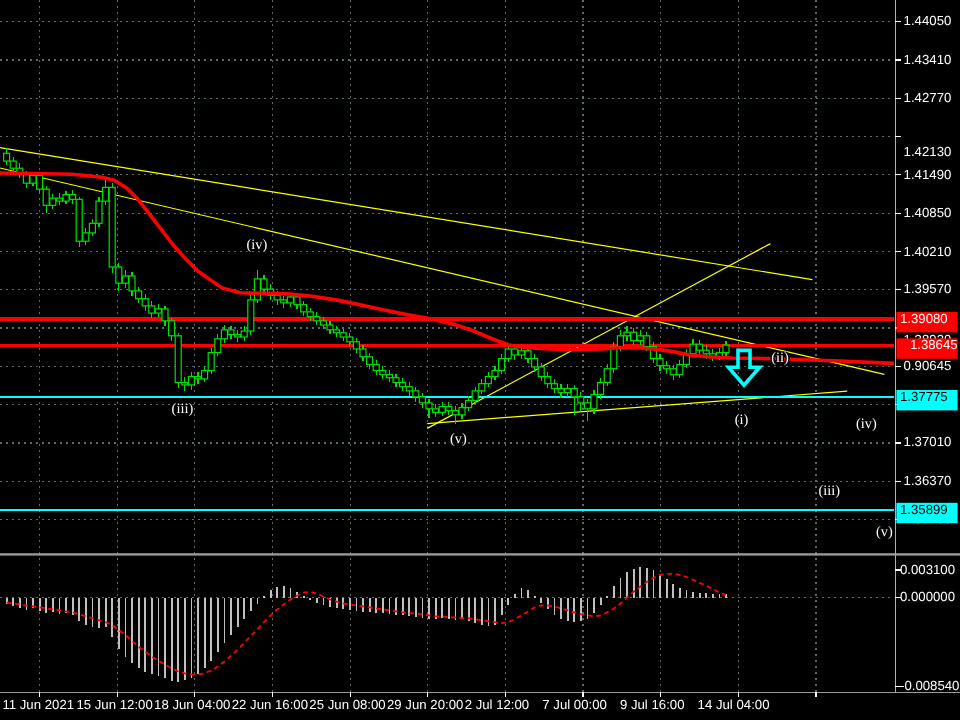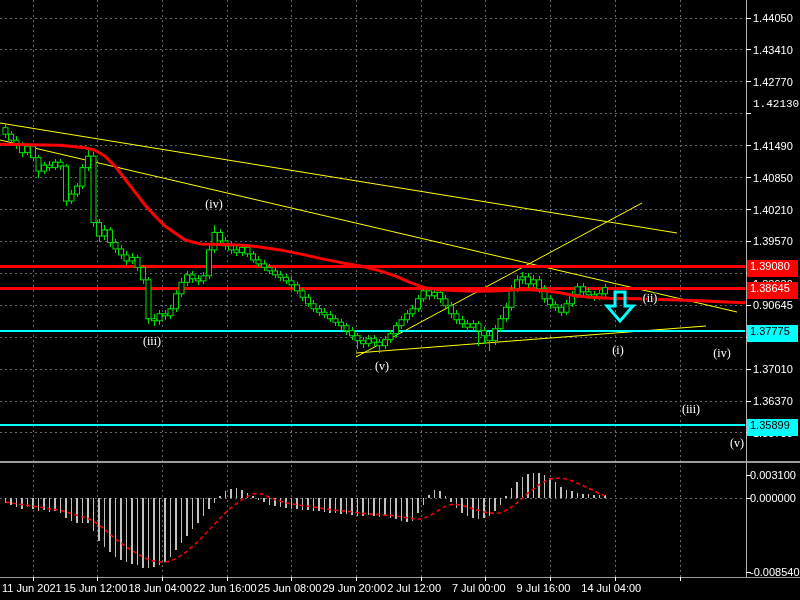--- a/index.html
+++ b/index.html
@@ -420,21 +420,21 @@
       <line x1="485.9" y1="577" x2="485.9" y2="581" stroke="#fff" stroke-width="1" shape-rendering="crispEdges"></line>
       <line x1="550.6" y1="577" x2="550.6" y2="581" stroke="#fff" stroke-width="1" shape-rendering="crispEdges"></line>
       <line x1="615.3" y1="577" x2="615.3" y2="581" stroke="#fff" stroke-width="1" shape-rendering="crispEdges"></line>
       <line x1="680" y1="577" x2="680" y2="581" stroke="#fff" stroke-width="1" shape-rendering="crispEdges"></line>
       <polygon points="615,292 625,292 625,306 633,306 620,321 607,306 615,306" fill="none" stroke="#00ffff" stroke-width="3" stroke-linejoin="miter"></polygon>
     </svg>
   <div id="price-axis">
       <div class="txt plabel" style="top: 12px;">1.44050</div>
       <div class="txt plabel" style="top: 43.92px;">1.43410</div>
       <div class="txt plabel" style="top: 75.84px;">1.42770</div>
-      <div class="txt plabel" style="top: 98px; font-family: Liberation Mono, monospace;">1.42130</div>
+      <div class="txt plabel" style="top: 121px;">1.42130</div>
       <div class="txt plabel" style="top: 139.68px;">1.41490</div>
       <div class="txt plabel" style="top: 171.6px;">1.40850</div>
       <div class="txt plabel" style="top: 203.52px;">1.40210</div>
       <div class="txt plabel" style="top: 235.44px;">1.39570</div>
       <div class="txt plabel" style="top: 278px;">1.38930</div>
       <div class="txt plabel" style="top: 299.28px;">0.90645</div>
       <div class="txt plabel" style="top: 331.2px;">1.37650</div>
       <div class="txt plabel" style="top: 363.12px;">1.37010</div>
       <div class="txt plabel" style="top: 395.04px;">1.36370</div>
       <div class="txt plabel" style="top: 426.96px;">1.35730</div>
@@ -451,21 +451,21 @@
       <div class="txt tlabel" style="top: 582px; left: 193.1px;">22 Jun 16:00</div>
       <div class="txt tlabel" style="top: 582px; left: 257.8px;">25 Jun 08:00</div>
       <div class="txt tlabel" style="top: 582px; left: 322.5px;">29 Jun 20:00</div>
       <div class="txt tlabel" style="top: 582px; left: 387.2px;">2 Jul 12:00</div>
       <div class="txt tlabel" style="top: 582px; left: 451.9px;">7 Jul 00:00</div>
       <div class="txt tlabel" style="top: 582px; left: 516.6px;">9 Jul 16:00</div>
       <div class="txt tlabel" style="top: 582px; left: 581.3px;">14 Jul 04:00</div>
     </div>
   <div id="badges">
       <div class="badge red" style="top: 260px;">1.39080</div>
-      <div class="badge red" style="top: 282px;">1.38645</div>
+      <div class="badge red" style="top: 282px; text-align: right;">1.38645</div>
       <div class="badge cyan" style="top: 325px;">1.37775</div>
       <div class="badge cyan" style="top: 419px;">1.35899</div>
     </div>
   <div id="annotations">
       <div class="wave" style="left: 214px; top: 204px; transform: translate(-50%, -50%);">(iv)</div>
       <div class="wave" style="left: 152px; top: 341px; transform: translate(-50%, -50%);">(iii)</div>
       <div class="wave" style="left: 382px; top: 366px; transform: translate(-50%, -50%);">(v)</div>
       <div class="wave" style="left: 618px; top: 350px; transform: translate(-50%, -50%);">(i)</div>
       <div class="wave" style="left: 650px; top: 298px; transform: translate(-50%, -50%);">(ii)</div>
       <div class="wave" style="left: 722px; top: 353px; transform: translate(-50%, -50%);">(iv)</div>

